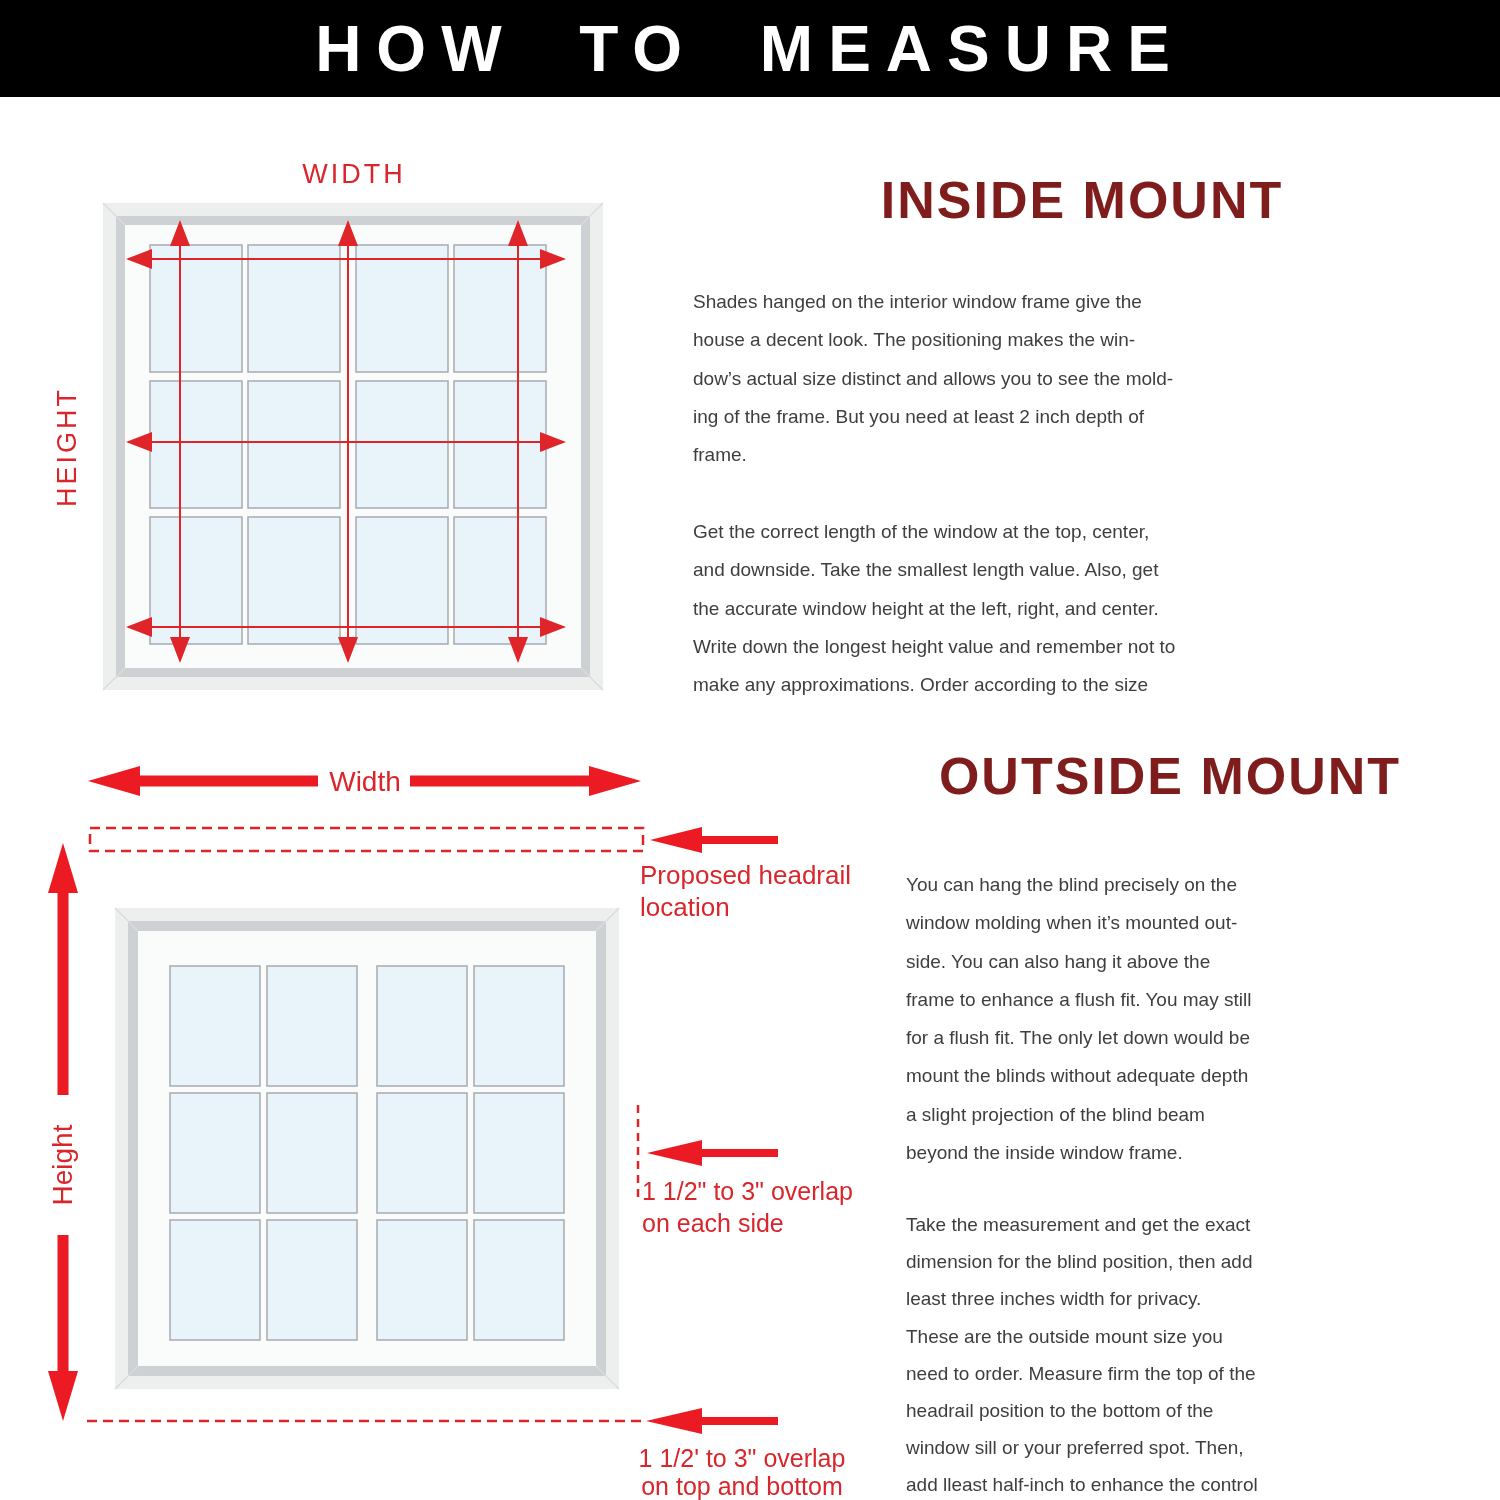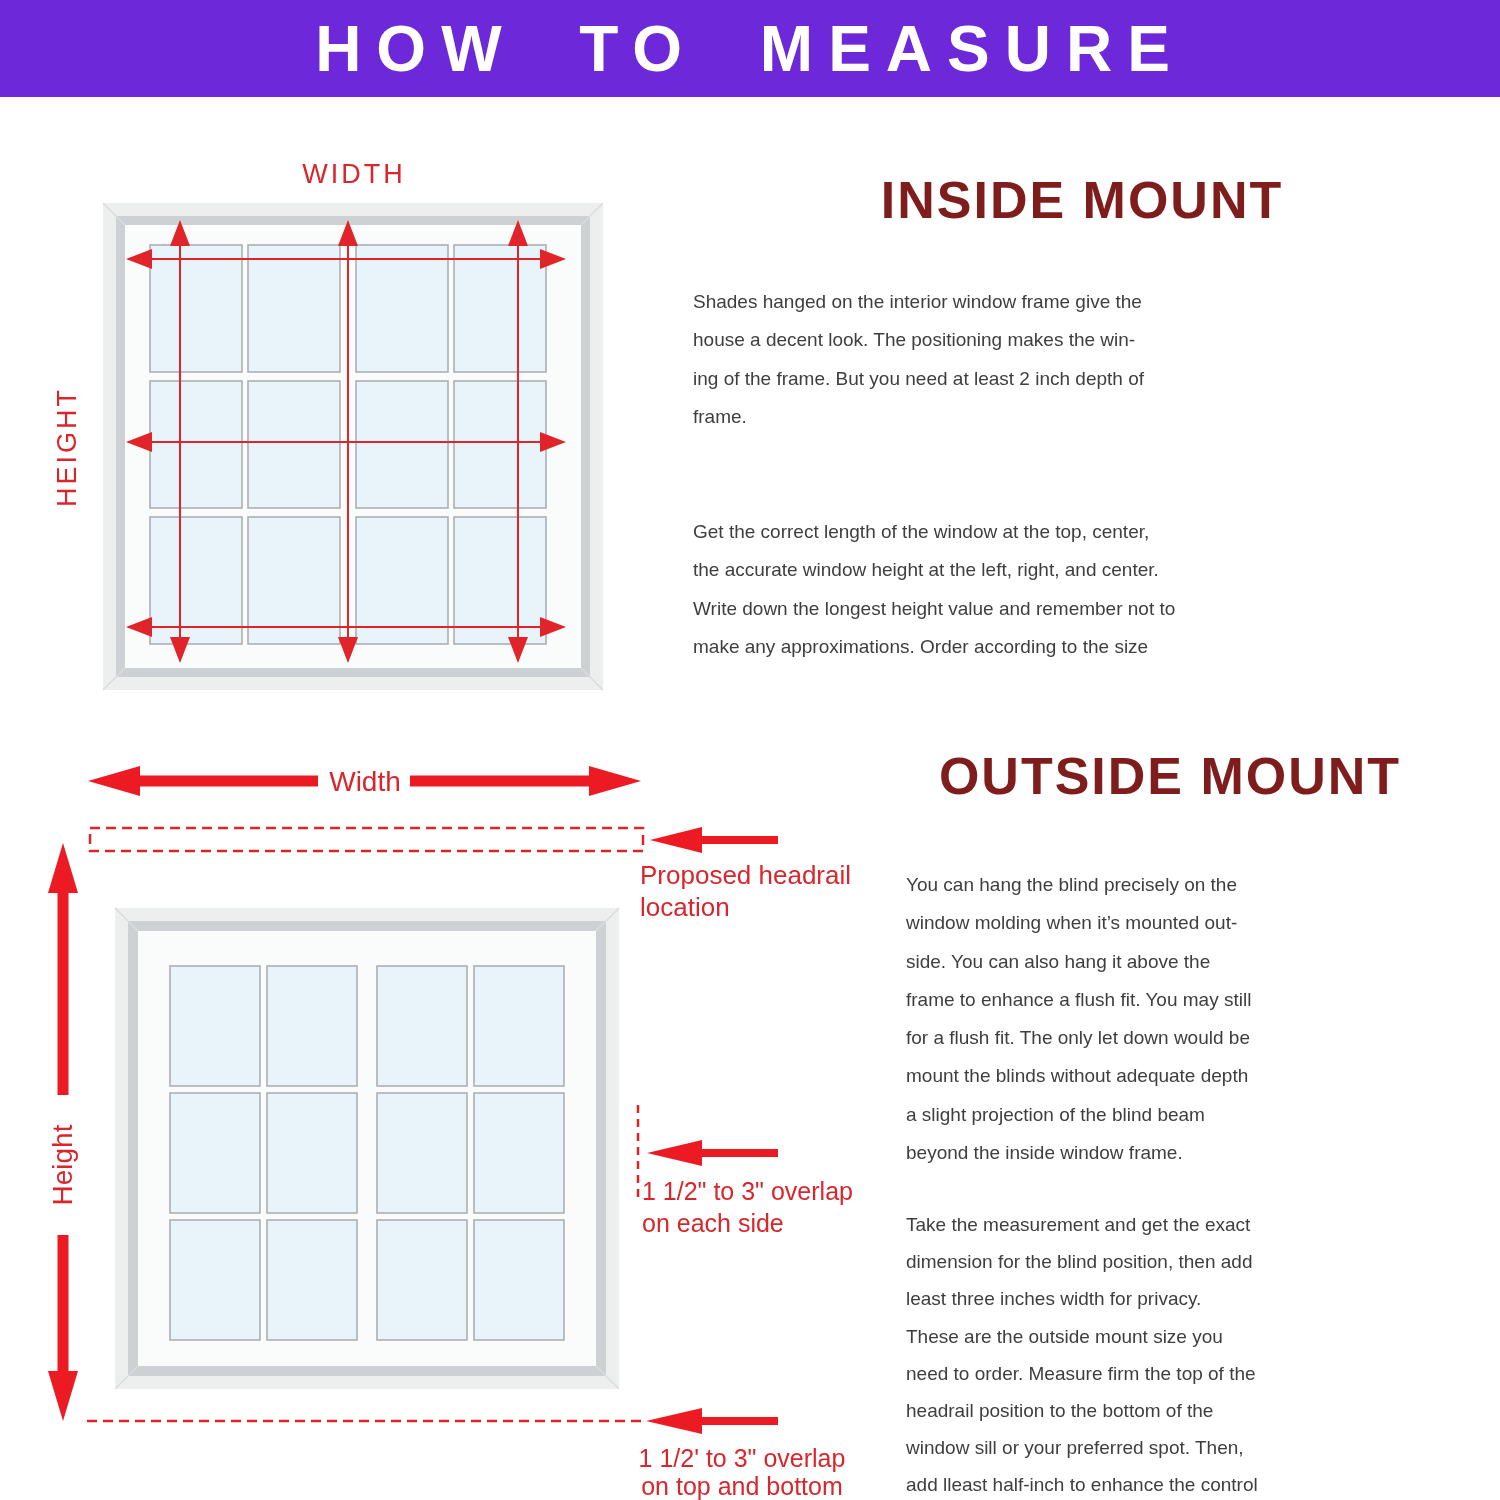--- a/index.html
+++ b/index.html
@@ -1,18 +1,18 @@
 <!DOCTYPE html>
 <html><head>
 <meta charset="utf-8">
 <style>
   html,body{margin:0;padding:0;background:#ffffff;}
   .page{position:relative;width:1500px;height:1500px;background:#ffffff;overflow:hidden;
         font-family:"Liberation Sans",sans-serif;}
-  .banner{position:absolute;left:0;top:0;width:1500px;height:97px;background:#6d28d9;
+  .banner{position:absolute;left:0;top:0;width:1500px;height:97px;background:#000000;
           display:flex;align-items:center;justify-content:center;}
   .banner-title{color:#ffffff;font-size:64px;font-weight:bold;letter-spacing:15px;word-spacing:30px;
                 white-space:nowrap;}
   .section-heading{position:absolute;color:#7f1d1d;font-size:52px;font-weight:bold;
                    text-align:center;letter-spacing:2px;white-space:nowrap;}
   .para{position:absolute;color:#3e3e3e;font-size:19px;margin-top:36px;}
   .para div{height:38.3px;line-height:38.3px;white-space:nowrap;}
   .para-narrow div{height:37.2px;line-height:37.2px;}
   svg{position:absolute;}
   .pane{fill:#e8f3fa;stroke:#a6acb1;stroke-width:1.5px;}
@@ -147,26 +147,28 @@
     </g>
     <text class="svg-label" x="712" y="722" font-size="25" text-anchor="middle">1 1/2' to 3" overlap</text>
     <text class="svg-label" x="712" y="750" font-size="25" text-anchor="middle">on top and bottom</text>
   </svg>
 
   <div class="section-heading" style="left:690px;top:170px;width:784px">INSIDE MOUNT</div>
 
   <div class="para" style="left:693px;top:247px;width:790px">
       <div>Shades hanged on the interior window frame give the</div>
       <div>house a decent look. The positioning makes the win-</div>
+      <div>dow’s actual size distinct and allows you to see the mold-</div>
       <div>ing of the frame. But you need at least 2 inch depth of</div>
       <div>frame.</div>
     </div>
 
   <div class="para" style="left:693px;top:477px;width:790px">
       <div>Get the correct length of the window at the top, center,</div>
+      <div>and downside. Take the smallest length value. Also, get</div>
       <div>the accurate window height at the left, right, and center.</div>
       <div>Write down the longest height value and remember not to</div>
       <div>make any approximations. Order according to the size</div>
     </div>
 
   <div class="section-heading" style="left:878px;top:746px;width:584px">OUTSIDE MOUNT</div>
 
   <div class="para" style="left:906px;top:830px;width:580px">
       <div>You can hang the blind precisely on the</div>
       <div>window molding when it’s mounted out-</div>

